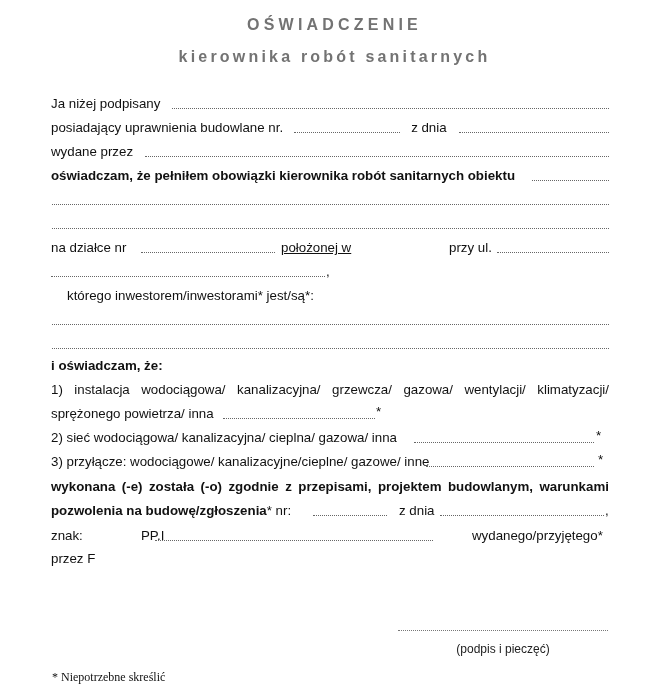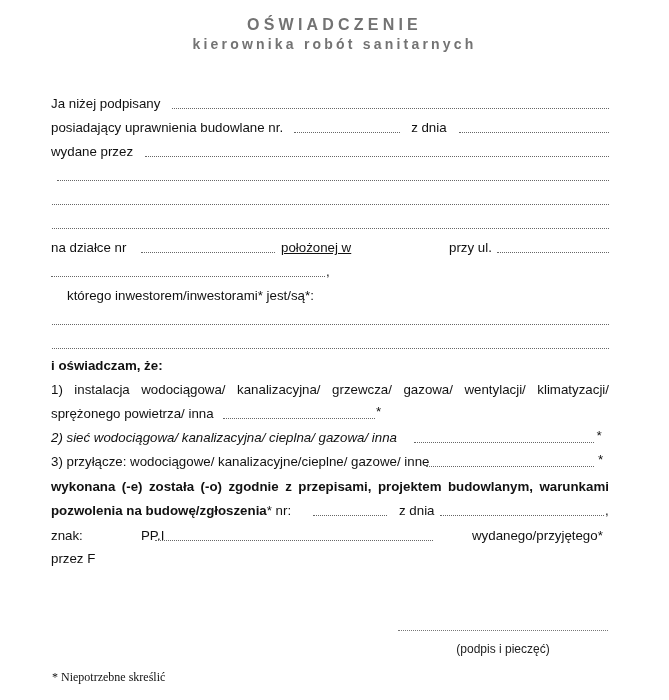--- a/index.html
+++ b/index.html
@@ -23,22 +23,22 @@
       font-weight: bold;
       color: #737373;
       font-family: "Liberation Sans", sans-serif;
     }
     .title-main {
       top: 16px;
       font-size: 16px;
       letter-spacing: 4.2px;
     }
     .title-sub {
-      top: 36px;
-      font-size: 14px;
+      top: 48px;
+      font-size: 16px;
       letter-spacing: 3.2px;
     }
     .line {
       position: absolute;
       left: 51px;
       width: 558px;
       height: 20px;
       font-size: 13.3px;
       line-height: 20px;
       white-space: nowrap;
@@ -117,20 +117,21 @@
     <span>z dnia</span>
     <span class="grow"></span>
   </div>
 
   <div class="line row" style="top:142px;">
     <span>wydane przez</span>
     <span class="grow"></span>
   </div>
 
   <div class="line row" style="top:166px;">
+    <span class="bold">oświadczam, że pełniłem obowiązki kierownika robót sanitarnych obiektu</span>
     <span class="grow" style="margin-left:6px;"></span>
   </div>
 
   <div class="line row" style="top:190px;">
     <span class="grow"></span>
   </div>
 
   <div class="line row" style="top:214px;">
     <span class="grow"></span>
   </div>
@@ -174,21 +175,21 @@
     <span>wentylacji/</span>
     <span>klimatyzacji/</span>
   </div>
 
   <div class="line" style="top:404px;">
     <span class="abs" style="left:0;">sprężonego powietrza/ inna</span>
     <span class="abs" style="left:172px; top:14px; width:152px; border-bottom:1px dotted #666;"></span>
     <span class="abs" style="left:325px; top:-2px;">*</span>
   </div>
 
-  <div class="line" style="top:428px;font-style:italic;">
+  <div class="line" style="top:428px;">
     <span class="abs" style="left:0;">2) sieć wodociągowa/ kanalizacyjna/ cieplna/ gazowa/ inna</span>
     <span class="abs" style="left:363px; top:14px; width:180px; border-bottom:1px dotted #666;"></span>
     <span class="abs" style="left:545px; top:-2px;">*</span>
   </div>
 
   <div class="line" style="top:452px;">
     <span class="abs" style="left:0;">3) przyłącze: wodociągowe/ kanalizacyjne/cieplne/ gazowe/ inne</span>
     <span class="abs" style="left:375px; top:14px; width:168px; border-bottom:1px dotted #666;"></span>
     <span class="abs" style="left:547px; top:-2px;">*</span>
   </div>

